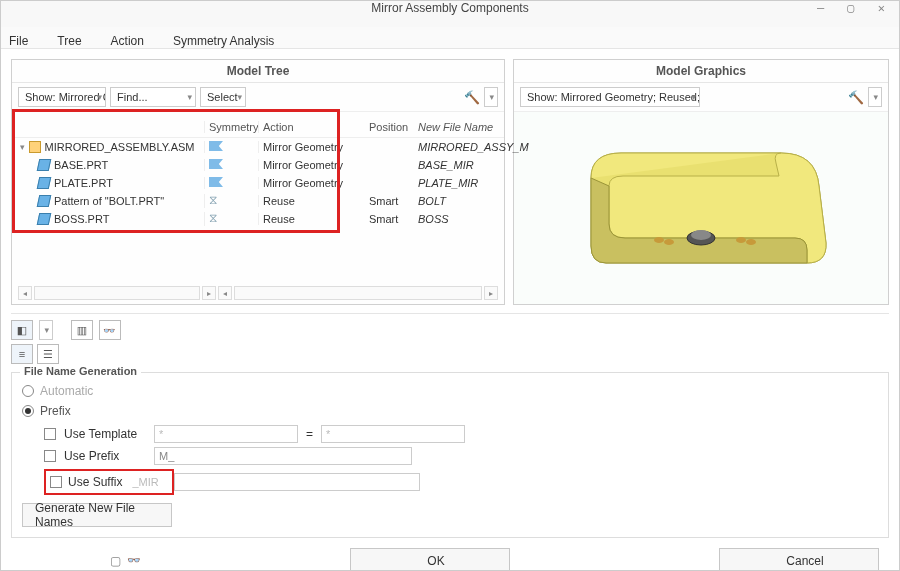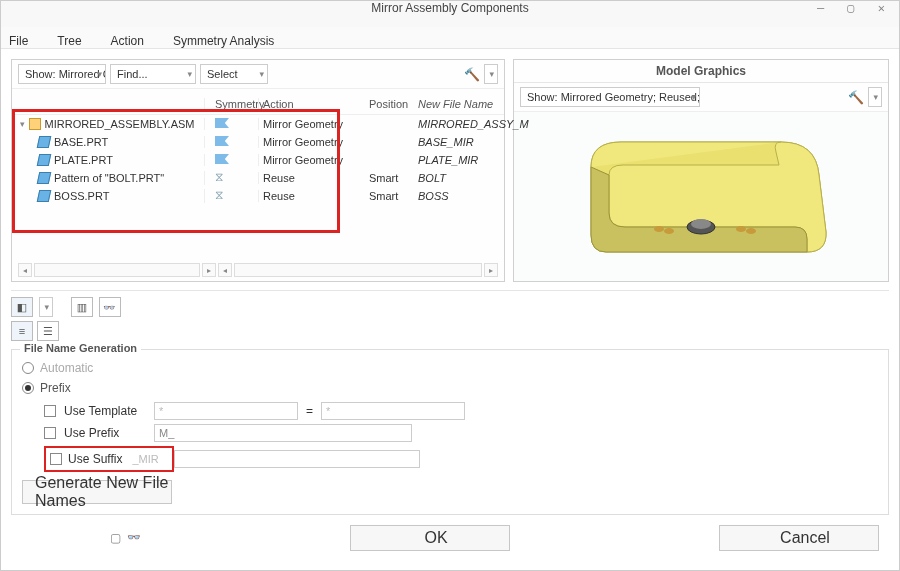--- a/index.html
+++ b/index.html
@@ -12,21 +12,21 @@
   .main-upper { display:flex; gap:8px; padding:10px 10px 0 10px; }
   .panel { border:1px solid #d0d0d0; background:#fefefe; flex:1; display:flex; flex-direction:column;}
   .panel-title { text-align:center; font-weight:600; padding:4px 0; border-bottom:1px solid #e6e6e6; color:#555; font-size:12px;}
   .panel-toolbar { display:flex; align-items:center; gap:4px; padding:4px 6px; border-bottom:1px solid #eee;}
   .combo { border:1px solid #ccc; background:#fff; padding:2px 14px 2px 6px; font-size:11px; position:relative; height:20px; display:flex; align-items:center; white-space:nowrap; overflow:hidden;}
   .combo::after { content:"▾"; position:absolute; right:3px; color:#888; font-size:9px;}
   .hammer { width:16px; height:16px; margin-left:auto; display:flex; align-items:center; justify-content:center; font-size:13px; }
   .tree-body { position:relative; padding:4px 0 0 0; height:170px;}
   .tree-headers { display:flex; font-size:11px; color:#555; border-bottom:1px solid #eee; height:22px; align-items:center;}
   .col-name {width:192px; }
-  .col-sym {width:54px; border-left:1px solid #eee; padding-left:10px;}
+  .col-sym {width:54px; border-left:1px solid #eee; padding-left:4px;}
   .col-act {width:106px; border-left:1px solid #eee; padding-left:4px;}
   .col-pos {width:50px; border:1px solid transparent; padding-left:4px;}
   .col-file {width:90px; padding-left:4px;font-style:italic;}
   .tree-row { display:flex; height:18px; align-items:center; font-size:11px;}
   .tree-row .col-name { display:flex; align-items:center; gap:4px; padding-left:8px;}
   .tree-row.child .col-name { padding-left:26px;}
   .ico-asm {width:12px;height:12px; background:#ffd27a; border:1px solid #c99a2e;}
   .ico-prt {width:12px;height:12px; background:#69b2e6; border:1px solid #3a7fad; transform:skewX(-12deg);}
   .flag {width:14px;height:10px; background:#7fbbe8; display:inline-block; clip-path:polygon(0 0,100% 0,70% 50%,100% 100%,0 100%);}
   .hourglass {width:10px;height:14px; display:inline-block; color:#8aa6b5; font-size:12px; line-height:12px;}
@@ -38,21 +38,21 @@
   .hr { height:1px; background:#e5e5e5; margin:8px 10px 6px 10px;}
   .toolbar-row { display:flex; gap:6px; padding:0 10px;}
   .toggle-btn { width:22px; height:20px; border:1px solid #bbb; background:#fff; font-size:11px; display:flex; align-items:center; justify-content:center; color:#555;}
   .toolbar-row2 { display:flex; gap:4px; padding:4px 10px 0 10px;}
   .fng { margin:8px 10px 0 10px; border:1px solid #ddd; padding:8px 10px 10px 10px; position:relative;}
   .fng-legend { position:absolute; top:-8px; left:8px; background:#fff; padding:0 4px; font-size:11px; color:#555;font-weight:bold;}
   .radio-row { display:flex; align-items:center; gap:6px; font-size:12px; color:#555; height:20px;}
   .row-field { display:flex; align-items:center; gap:8px; margin-top:4px; padding-left:22px;}
   .cb { width:12px; height:12px; border:1px solid #888; display:inline-block;}
   .row-field input[type=text]{ border:1px solid #ccc; height:18px; padding:0 4px; font-size:11px; color:#888; background:#fff;}
-  .btn-lg { border:1px solid #c7c7c7; background:#f7f7f7; height:26px; display:flex; align-items:center; justify-content:center; font-size:16px; color:#333; cursor:pointer;padding-left:12px;}
+  .btn-lg { border:1px solid #c7c7c7; background:#f7f7f7; height:26px; display:flex; align-items:center; justify-content:center; font-size:12px; color:#333; cursor:pointer;padding-left:12px;}
   .red-box2 { border:2px solid #d22; padding:2px 4px; display:inline-flex; align-items:center; gap:6px;}
   .footer { display:flex; align-items:center; gap:20px; padding:10px 20px 0 20px; justify-content:space-between;}
   .footer-center { flex:1; display:flex; gap:60px; justify-content:center;}
   .footer .btn-lg { width:160px;}
   .radio-dot { width:12px; height:12px; border-radius:50%; border:1px solid #888; display:inline-flex; align-items:center; justify-content:center;}
   .radio-dot.filled::after{content:""; width:6px; height:6px; background:#333; border-radius:50%;}
   svg.part3d { width:300px; height:160px;}
   .lbl {width:82px; display:inline-block;}
   .headers-wrap{position:relative;}
 </style>
@@ -67,24 +67,25 @@
 <div class="menubar">
   <span>File</span>
   <span>Tree</span>
   <span>Action</span>
   <span>Symmetry Analysis</span>
 </div>
 
 <div class="main-upper">
 
   <div class="panel" style="flex:1.05">
+    <div class="panel-title">Model Tree</div>
     <div class="panel-toolbar">
       <div class="combo" style="width:88px">Show: Mirrored Ge</div>
       <div class="combo" style="width:86px">Find...</div>
-      <div class="combo" style="width:68px">Select</div>
+      <div class="combo" style="width:46px">Select</div>
       <div class="hammer">🔨</div>
       <div class="combo" style="width:14px;padding:0"></div>
     </div>
     <div class="tree-body">
       <div class="tree-headers headers-wrap">
         <div class="col-name"></div>
         <div class="col-sym">Symmetry</div>
         <div class="col-act">Action</div>
         <div class="col-pos">Position</div>
         <div class="col-file">New File Name</div>

